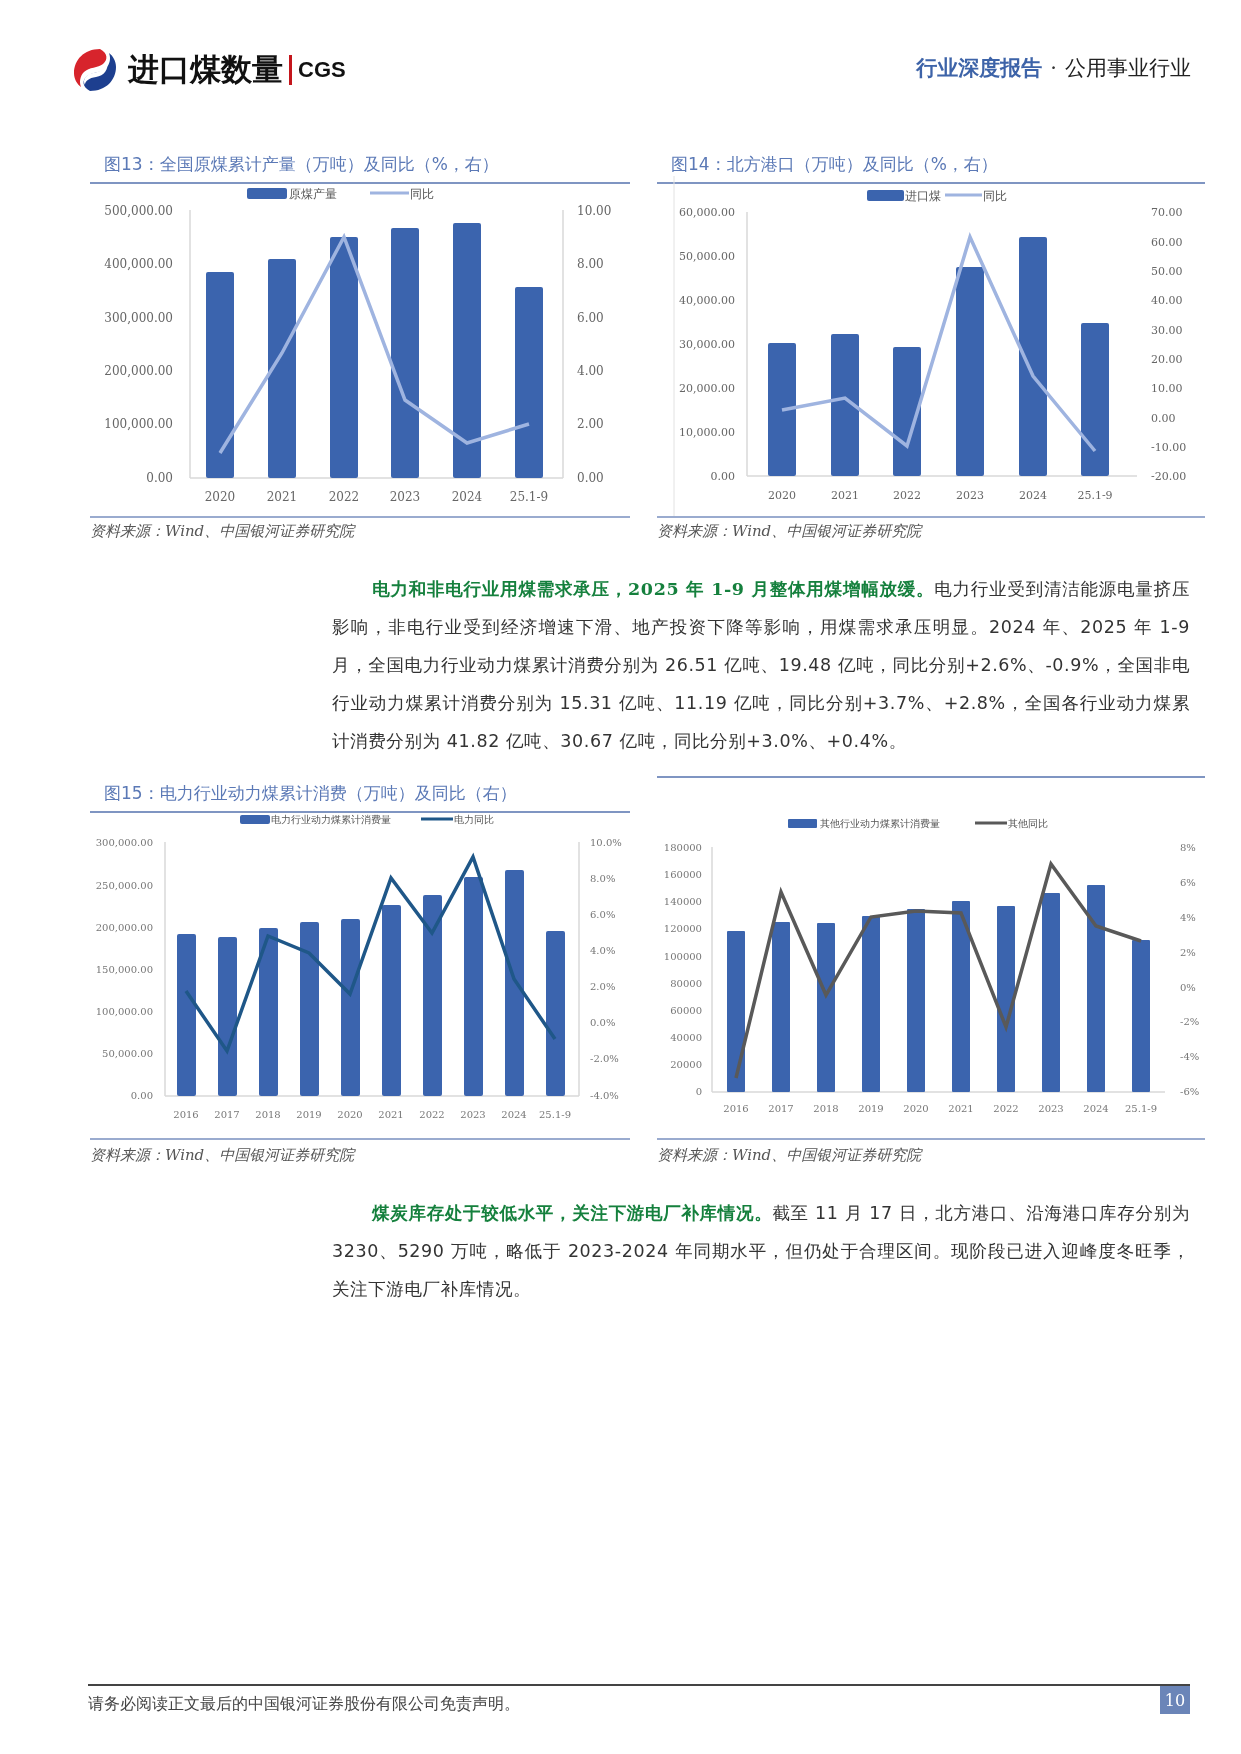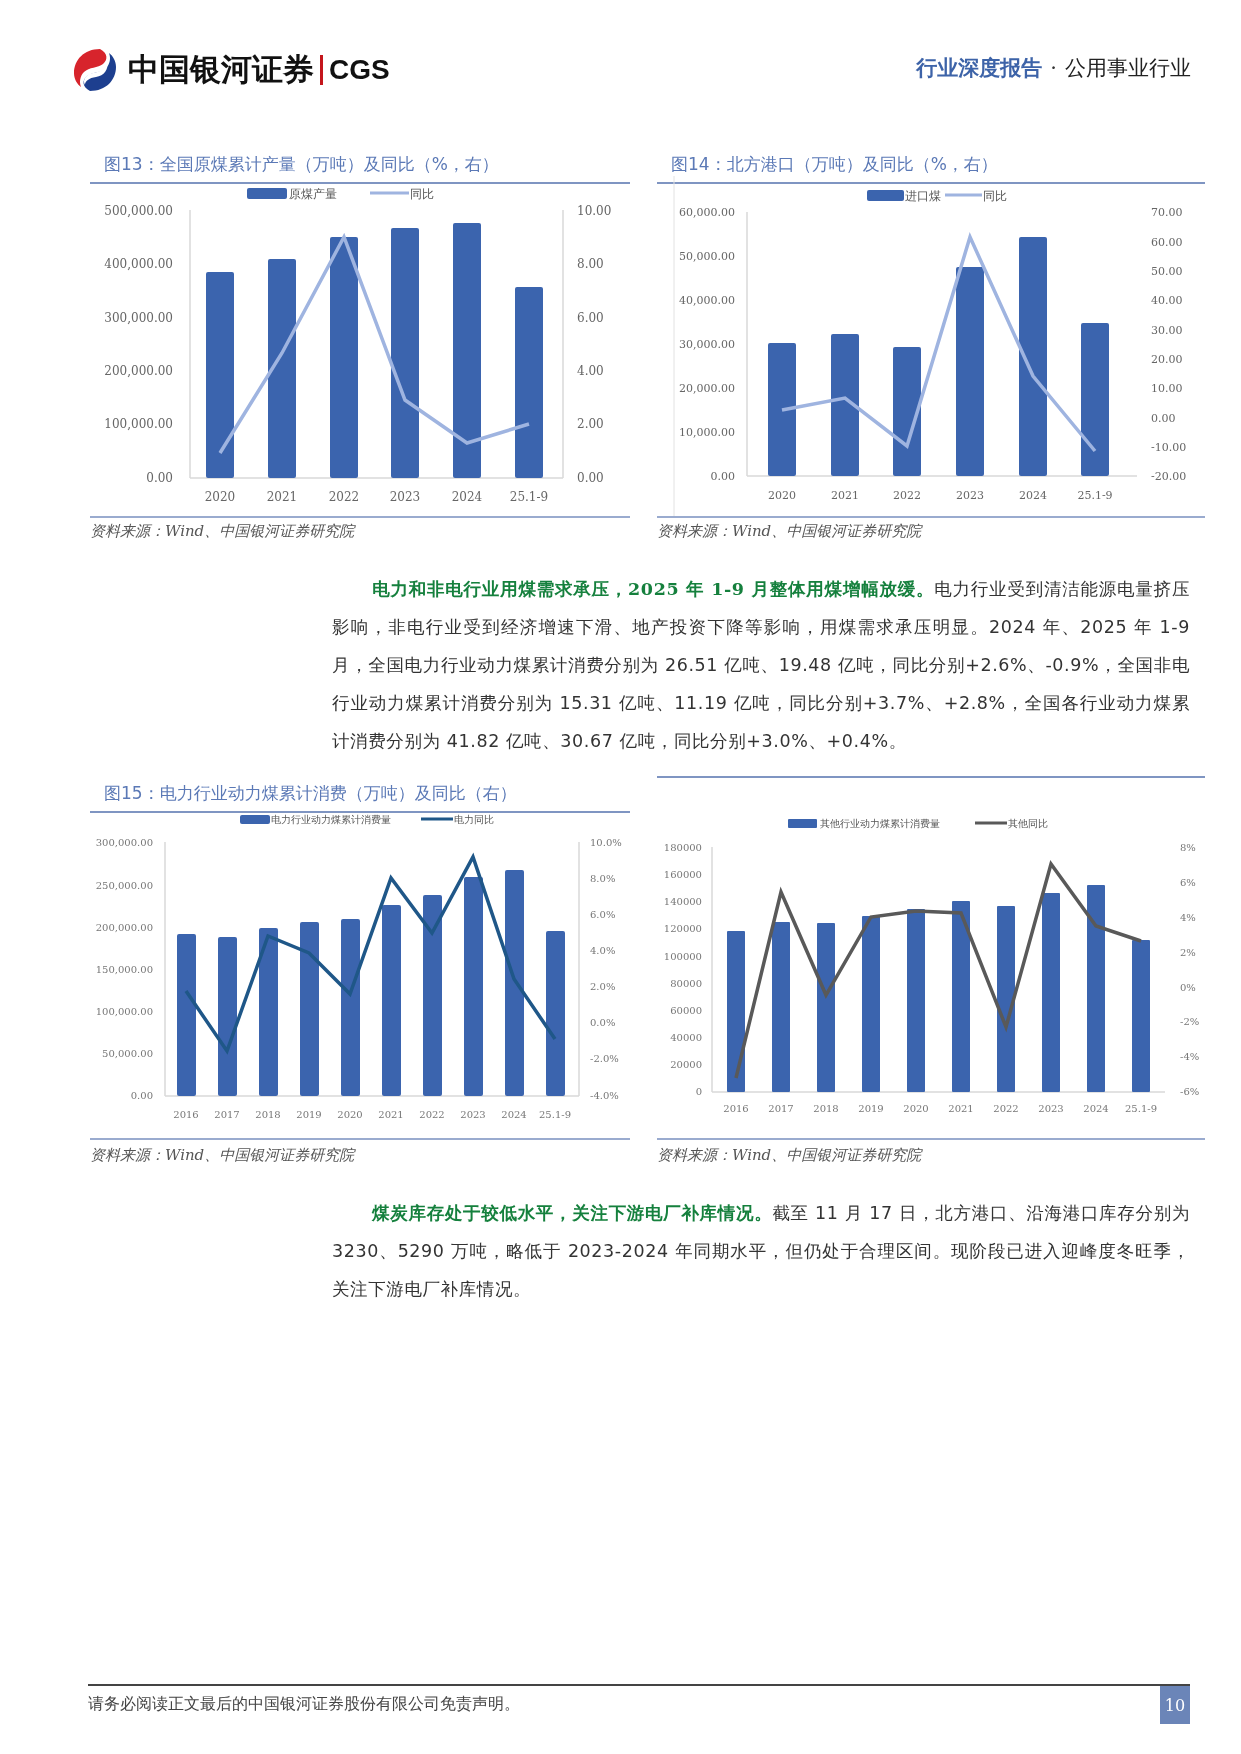--- a/index.html
+++ b/index.html
@@ -5,53 +5,53 @@
   * { box-sizing: border-box; margin: 0; padding: 0; }
   html, body { width: 1241px; height: 1754px; background: #ffffff; }
   body { position: relative; font-family: "DejaVu Serif", "Liberation Serif", serif; color: #333; overflow: hidden; }
   .abs { position: absolute; }
 
   
   .logo { left: 70px; top: 46px; height: 48px; display: flex; align-items: center; }
   .logo-mark { width: 50px; height: 48px; }
   .logo-cn { font-family: "DejaVu Sans", "Liberation Sans", sans-serif; font-weight: bold; font-size: 31px; color: #111; margin-left: 8px; letter-spacing: 0px; }
   .logo-bar { width: 3px; height: 30px; background: #c4161c; margin: 0 6px; }
-  .logo-en { font-family: "Liberation Sans", "DejaVu Sans", sans-serif; font-weight: bold; font-size: 28px; color: #111; }
+  .logo-en { font-family: "Liberation Sans", "DejaVu Sans", sans-serif; font-weight: bold; font-size: 22px; color: #111; }
   .hdr-right { right: 50px; top: 54px; font-size: 21px; display: flex; align-items: center; gap: 8px; }
   .hdr-type { color: #3d63a8; font-weight: bold; font-family: "DejaVu Serif", serif; margin-left: 46px; }
   .hdr-dot { color: #333; }
   .hdr-ind { color: #222; font-family: "DejaVu Sans", sans-serif; }
 
   
   .fig-title { font-family: "DejaVu Sans", sans-serif; font-size: 17px; color: #5b79b6; padding-left: 14px; margin-top: 12px; }
   .fig-rule { height: 2px; background: #7f95c2; }
   .fig-bottom { height: 2px; background: #9aabcf; }
   .src { font-family: "DejaVu Serif", serif; font-style: italic; font-size: 15px; color: #555; }
   svg text { font-family: "DejaVu Serif", "Liberation Serif", serif; }
 
   
   .para { left: 332px; width: 858px; font-family: "DejaVu Sans", sans-serif; font-size: 17.5px; line-height: 38px; color: #333; text-align: justify; letter-spacing: 0.6px; }
   .para .lead { font-weight: bold; color: #15803d; font-family: "DejaVu Serif", serif; }
   .para .indent { display: inline-block; width: 40px; }
 
   
   .foot-rule { left: 88px; top: 1684px; width: 1102px; height: 2px; background: #444; }
   .foot-text { left: 88px; top: 1694px; font-family: "DejaVu Sans", sans-serif; font-size: 16px; color: #444; }
-  .page-num { left: 1160px; top: 1686px; width: 30px; height: 38px; background: #6b85b8; color: #fff; font-size: 16px; display: flex; align-items: center; justify-content: center; font-family: "DejaVu Serif", serif; }
+  .page-num { left: 1160px; top: 1686px; width: 30px; height: 28px; background: #6b85b8; color: #fff; font-size: 16px; display: flex; align-items: center; justify-content: center; font-family: "DejaVu Serif", serif; }
 </style>
 </head>
 <body>
 
 <div class="abs logo">
   <svg class="logo-mark" viewBox="0 0 50 48">
     <path d="M30 3 C14 3 4 14 4 27 C4 33 7 38 11 41 C9 36 10 30 14 26 C19 21 28 22 33 18 C38 14 38 7 30 3 Z" fill="#d7242c"></path>
     <path d="M20 45 C36 45 46 34 46 21 C46 15 43 10 39 7 C41 12 40 18 36 22 C31 27 22 26 17 30 C12 34 12 41 20 45 Z" fill="#1d3f8f"></path>
     <path d="M15 39 C12 34 16 28 23 27 C30 26 36 22 37 16 C39 23 34 30 26 31 C19 32 15 35 15 39 Z" fill="#ffffff"></path>
   </svg>
-  <span class="logo-cn">中国银河证券</span>
+  <span class="logo-cn">进口煤数量</span>
   <span class="logo-bar"></span>
   <span class="logo-en">CGS</span>
 </div>
 <div class="abs hdr-right">
   <span class="hdr-type">行业深度报告</span>
   <span class="hdr-dot">·</span>
   <span class="hdr-ind">公用事业行业</span>
 </div>
 
 <div class="abs" style="left:90px; top:141px; width:540px;">

